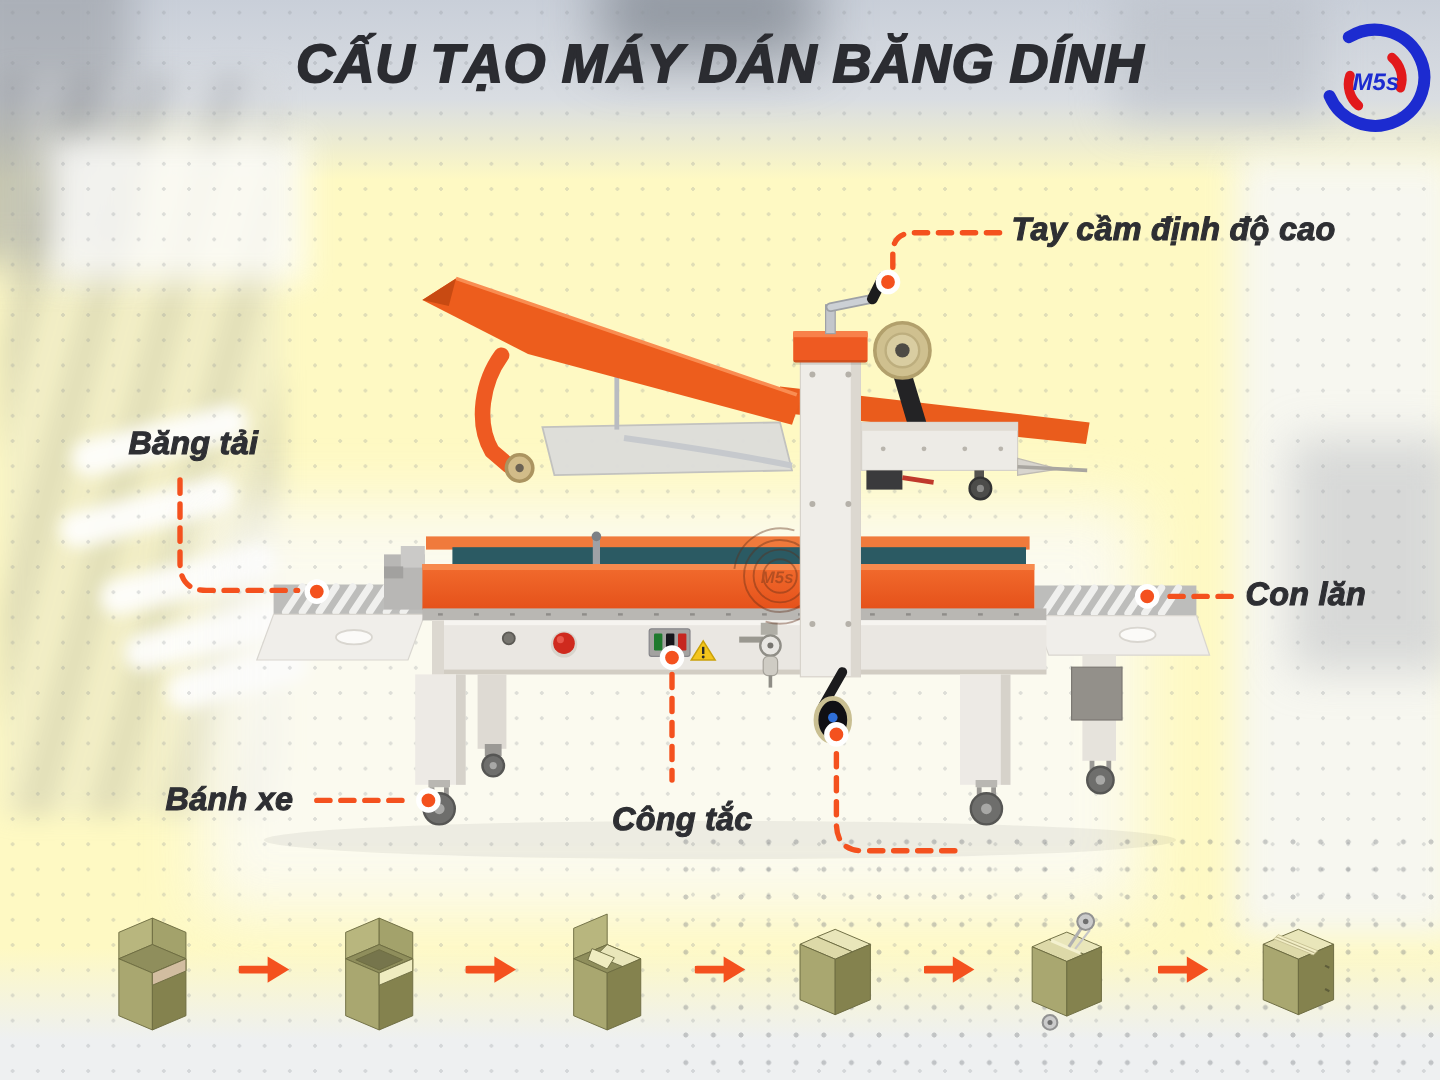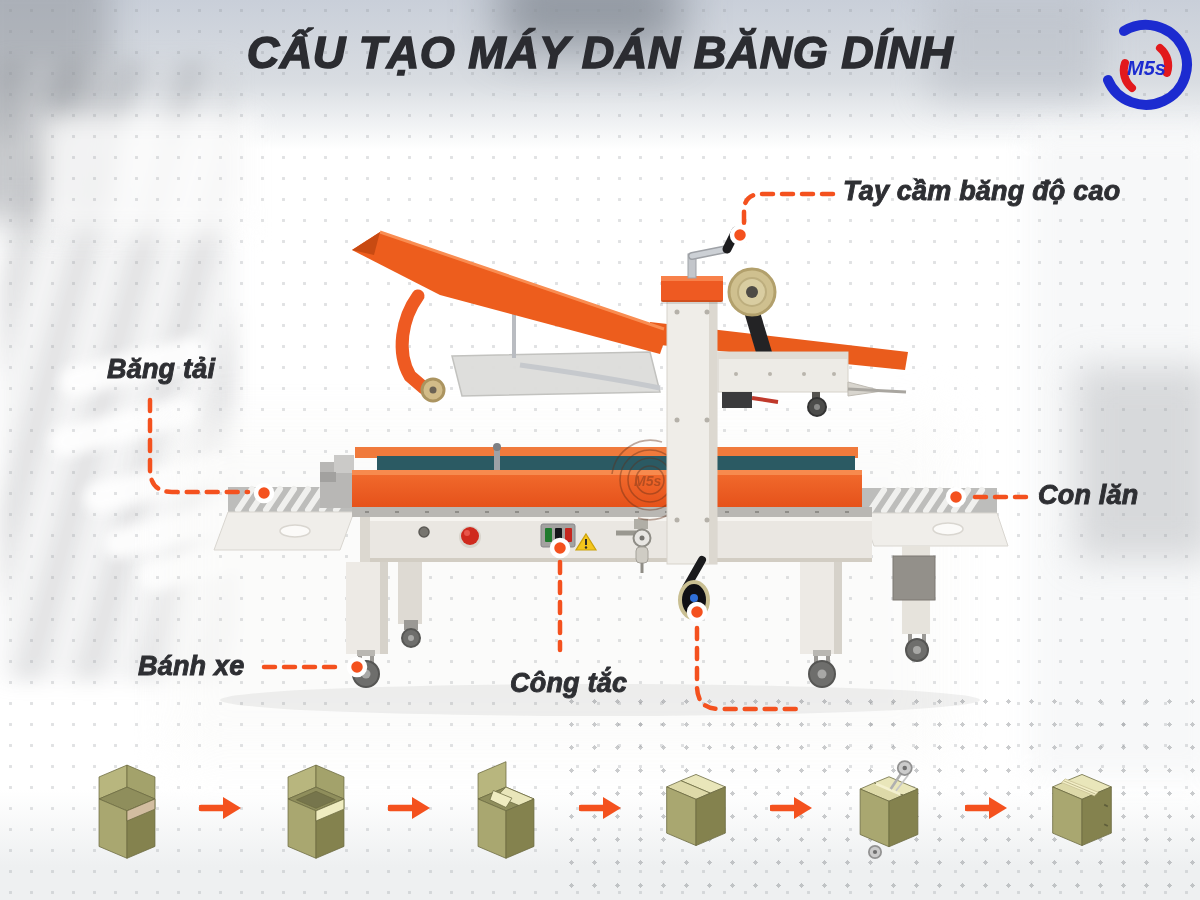--- a/index.html
+++ b/index.html
@@ -1,18 +1,18 @@
 <!DOCTYPE html>
 <html><head>
 <meta charset="utf-8">
 <style>
   html,body{margin:0;padding:0;background:#e9ebec;}
   #canvas{
     position:relative;width:1200px;height:900px;overflow:hidden;
-    background:#ffffff;font-family:"Liberation Sans","DejaVu Sans",sans-serif;
+    background:#fef9c3;font-family:"Liberation Sans","DejaVu Sans",sans-serif;
   }
   
   .bg{position:absolute;pointer-events:none;}
   .bg-topband{left:0;top:0;right:0;height:150px;
     background:linear-gradient(180deg,#c9cfd9 0%,#d9dde2 55%,rgba(234,236,238,0) 100%);}
   .blur{filter:blur(18px);}
   .bg-blob1{left:-40px;top:-40px;width:150px;height:260px;background:#8e9298;opacity:.5;}
   .bg-blob2{left:500px;top:-30px;width:180px;height:80px;background:#596069;opacity:.5;filter:blur(24px);}
   .bg-blob3{left:930px;top:-10px;width:170px;height:110px;background:#b8bdc5;opacity:.55;}
   .bg-shelf{left:0;top:60px;width:235px;height:620px;opacity:.55;filter:blur(10px);
@@ -326,21 +326,21 @@
     <g fill="#f4511e" stroke="#ffffff" stroke-width="4.5">
       <circle cx="740" cy="235" r="8"></circle>
       <circle cx="264" cy="493" r="8"></circle>
       <circle cx="956" cy="497" r="8"></circle>
       <circle cx="357" cy="667" r="8"></circle>
       <circle cx="560" cy="548" r="8"></circle>
       <circle cx="697" cy="612" r="8"></circle>
     </g>
   </svg>
 
-  <div class="callout" style="left:843px;top:176px;">Tay cầm băng độ cao</div>
+  <div class="callout" style="left:843px;top:176px;">Tay cầm định độ cao</div>
   <div class="callout" style="left:107px;top:354px;">Băng tải</div>
   <div class="callout" style="left:1038px;top:480px;text-align:right;">Con lăn</div>
   <div class="callout" style="left:138px;top:651px;">Bánh xe</div>
   <div class="callout" style="left:510px;top:668px;">Công tắc</div>
 
   <div class="process">
 
     <span class="step">
       <svg width="78" height="100" viewBox="0 0 90 118">
         <g stroke="#6c6b41" stroke-width=".9">

